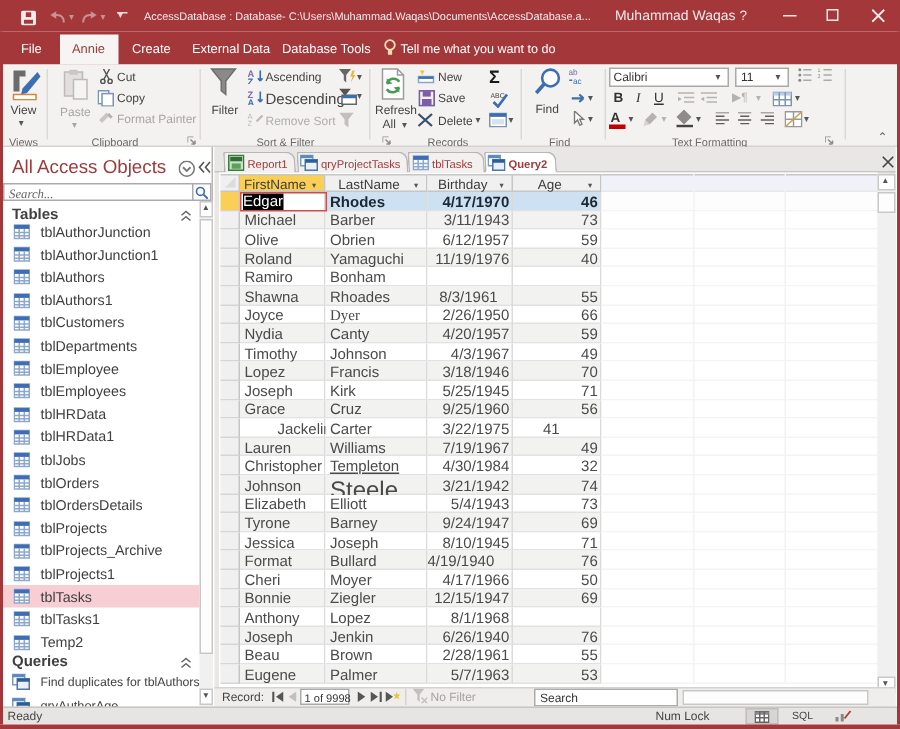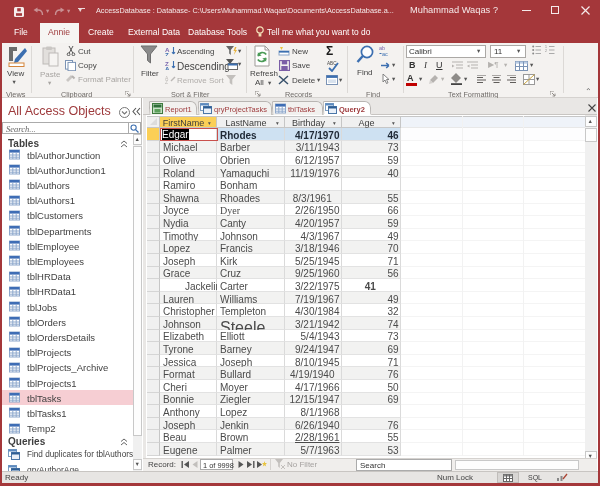--- a/index.html
+++ b/index.html
@@ -650,37 +650,37 @@
 <div class="tx" style="left:342px;top:268.4px;width:56.5px;text-align:right;color:#4A4A4A;font-size:10px;">56</div>
 <div class="ab" style="left:401px;top:266.59999999999997px;width:184px;height:12.6px;background:#FFFFFF;border-bottom:1px solid #F4F4F4"></div>
 <div class="ab" style="left:147px;top:279.2px;width:13px;height:12.6px;background:#F0F0F0;border-right:1px solid #C6C6C6;border-bottom:1px solid #D5D5D5"></div>
 <div class="ab" style="left:160px;top:279.2px;width:57px;height:12.6px;background:#FFFFFF;border-right:1px solid #DADADA;border-bottom:1px solid #E2E2E2"></div>
 <span class="tx" style="left:163px;top:281.0px;color:#4A4A4A;font-size:10px;margin-left:22px;">Jackeline</span>
 <div class="ab" style="left:217px;top:279.2px;width:68px;height:12.6px;background:#FFFFFF;border-right:1px solid #DADADA;border-bottom:1px solid #E2E2E2"></div>
 <span class="tx" style="left:220px;top:281.0px;color:#4A4A4A;font-size:10px;">Carter</span>
 <div class="ab" style="left:285px;top:279.2px;width:57px;height:12.6px;background:#FFFFFF;border-right:1px solid #DADADA;border-bottom:1px solid #E2E2E2"></div>
 <div class="tx" style="left:285px;top:281.0px;width:54.5px;text-align:right;color:#4A4A4A;font-size:10px;">3/22/1975</div>
 <div class="ab" style="left:342px;top:279.2px;width:59px;height:12.6px;background:#FFFFFF;border-right:1px solid #DADADA;border-bottom:1px solid #E2E2E2"></div>
-<div class="tx" style="left:342px;top:281.0px;width:56.5px;text-align:center;color:#4A4A4A;font-size:10px;font-weight:bold;">41</div>
+<div class="tx" style="left:362px;top:281.0px;width:56.5px;text-align:left;color:#4A4A4A;font-size:10px;">41</div>
 <div class="ab" style="left:401px;top:279.2px;width:184px;height:12.6px;background:#FFFFFF;border-bottom:1px solid #F4F4F4"></div>
 <div class="ab" style="left:147px;top:291.8px;width:13px;height:12.6px;background:#F0F0F0;border-right:1px solid #C6C6C6;border-bottom:1px solid #D5D5D5"></div>
 <div class="ab" style="left:160px;top:291.8px;width:57px;height:12.6px;background:#F2F2F1;border-right:1px solid #DADADA;border-bottom:1px solid #E2E2E2"></div>
 <span class="tx" style="left:163px;top:293.6px;color:#4A4A4A;font-size:10px;">Lauren</span>
 <div class="ab" style="left:217px;top:291.8px;width:68px;height:12.6px;background:#F2F2F1;border-right:1px solid #DADADA;border-bottom:1px solid #E2E2E2"></div>
 <span class="tx" style="left:220px;top:293.6px;color:#4A4A4A;font-size:10px;">Williams</span>
 <div class="ab" style="left:285px;top:291.8px;width:57px;height:12.6px;background:#F2F2F1;border-right:1px solid #DADADA;border-bottom:1px solid #E2E2E2"></div>
 <div class="tx" style="left:285px;top:293.6px;width:54.5px;text-align:right;color:#4A4A4A;font-size:10px;">7/19/1967</div>
 <div class="ab" style="left:342px;top:291.8px;width:59px;height:12.6px;background:#F2F2F1;border-right:1px solid #DADADA;border-bottom:1px solid #E2E2E2"></div>
 <div class="tx" style="left:342px;top:293.6px;width:56.5px;text-align:right;color:#4A4A4A;font-size:10px;">49</div>
 <div class="ab" style="left:401px;top:291.8px;width:184px;height:12.6px;background:#FFFFFF;border-bottom:1px solid #F4F4F4"></div>
 <div class="ab" style="left:147px;top:304.40000000000003px;width:13px;height:12.6px;background:#F0F0F0;border-right:1px solid #C6C6C6;border-bottom:1px solid #D5D5D5"></div>
 <div class="ab" style="left:160px;top:304.40000000000003px;width:57px;height:12.6px;background:#FFFFFF;border-right:1px solid #DADADA;border-bottom:1px solid #E2E2E2"></div>
 <span class="tx" style="left:163px;top:306.20000000000005px;color:#4A4A4A;font-size:10px;">Christopher</span>
 <div class="ab" style="left:217px;top:304.40000000000003px;width:68px;height:12.6px;background:#FFFFFF;border-right:1px solid #DADADA;border-bottom:1px solid #E2E2E2"></div>
-<span class="tx" style="left:220px;top:306.20000000000005px;color:#4A4A4A;font-size:10px;">Templeton</span>
+<span class="tx" style="left:220px;top:306.20000000000005px;color:#4A4A4A;font-size:10px;text-decoration:underline;">Templeton</span>
 <div class="ab" style="left:285px;top:304.40000000000003px;width:57px;height:12.6px;background:#FFFFFF;border-right:1px solid #DADADA;border-bottom:1px solid #E2E2E2"></div>
 <div class="tx" style="left:285px;top:306.20000000000005px;width:54.5px;text-align:right;color:#4A4A4A;font-size:10px;">4/30/1984</div>
 <div class="ab" style="left:342px;top:304.40000000000003px;width:59px;height:12.6px;background:#FFFFFF;border-right:1px solid #DADADA;border-bottom:1px solid #E2E2E2"></div>
 <div class="tx" style="left:342px;top:306.20000000000005px;width:56.5px;text-align:right;color:#4A4A4A;font-size:10px;">32</div>
 <div class="ab" style="left:401px;top:304.40000000000003px;width:184px;height:12.6px;background:#FFFFFF;border-bottom:1px solid #F4F4F4"></div>
 <div class="ab" style="left:147px;top:317.00000000000006px;width:13px;height:12.6px;background:#F0F0F0;border-right:1px solid #C6C6C6;border-bottom:1px solid #D5D5D5"></div>
 <div class="ab" style="left:160px;top:317.00000000000006px;width:57px;height:12.6px;background:#F2F2F1;border-right:1px solid #DADADA;border-bottom:1px solid #E2E2E2"></div>
 <span class="tx" style="left:163px;top:318.80000000000007px;color:#4A4A4A;font-size:10px;">Johnson</span>
 <div class="ab" style="left:217px;top:317.00000000000006px;width:68px;height:12.6px;background:#F2F2F1;border-right:1px solid #DADADA;border-bottom:1px solid #E2E2E2"></div>
 <span class="tx" style="left:220px;top:318.80000000000007px;color:#4A4A4A;font-size:16px;">Steele</span>
@@ -718,21 +718,21 @@
 <div class="tx" style="left:285px;top:356.60000000000014px;width:54.5px;text-align:right;color:#4A4A4A;font-size:10px;">8/10/1945</div>
 <div class="ab" style="left:342px;top:354.8000000000001px;width:59px;height:12.6px;background:#FFFFFF;border-right:1px solid #DADADA;border-bottom:1px solid #E2E2E2"></div>
 <div class="tx" style="left:342px;top:356.60000000000014px;width:56.5px;text-align:right;color:#4A4A4A;font-size:10px;">71</div>
 <div class="ab" style="left:401px;top:354.8000000000001px;width:184px;height:12.6px;background:#FFFFFF;border-bottom:1px solid #F4F4F4"></div>
 <div class="ab" style="left:147px;top:367.40000000000015px;width:13px;height:12.6px;background:#F0F0F0;border-right:1px solid #C6C6C6;border-bottom:1px solid #D5D5D5"></div>
 <div class="ab" style="left:160px;top:367.40000000000015px;width:57px;height:12.6px;background:#F2F2F1;border-right:1px solid #DADADA;border-bottom:1px solid #E2E2E2"></div>
 <span class="tx" style="left:163px;top:369.20000000000016px;color:#4A4A4A;font-size:10px;">Format</span>
 <div class="ab" style="left:217px;top:367.40000000000015px;width:68px;height:12.6px;background:#F2F2F1;border-right:1px solid #DADADA;border-bottom:1px solid #E2E2E2"></div>
 <span class="tx" style="left:220px;top:369.20000000000016px;color:#4A4A4A;font-size:10px;">Bullard</span>
 <div class="ab" style="left:285px;top:367.40000000000015px;width:57px;height:12.6px;background:#F2F2F1;border-right:1px solid #DADADA;border-bottom:1px solid #E2E2E2"></div>
-<div class="tx" style="left:285px;top:369.20000000000016px;width:54.5px;text-align:center;color:#4A4A4A;font-size:10px;">4/19/1940</div>
+<div class="tx" style="left:285px;top:369.20000000000016px;width:54.5px;text-align:left;color:#4A4A4A;font-size:10px;">4/19/1940</div>
 <div class="ab" style="left:342px;top:367.40000000000015px;width:59px;height:12.6px;background:#F2F2F1;border-right:1px solid #DADADA;border-bottom:1px solid #E2E2E2"></div>
 <div class="tx" style="left:342px;top:369.20000000000016px;width:56.5px;text-align:right;color:#4A4A4A;font-size:10px;">76</div>
 <div class="ab" style="left:401px;top:367.40000000000015px;width:184px;height:12.6px;background:#FFFFFF;border-bottom:1px solid #F4F4F4"></div>
 <div class="ab" style="left:147px;top:380.00000000000017px;width:13px;height:12.6px;background:#F0F0F0;border-right:1px solid #C6C6C6;border-bottom:1px solid #D5D5D5"></div>
 <div class="ab" style="left:160px;top:380.00000000000017px;width:57px;height:12.6px;background:#FFFFFF;border-right:1px solid #DADADA;border-bottom:1px solid #E2E2E2"></div>
 <span class="tx" style="left:163px;top:381.8000000000002px;color:#4A4A4A;font-size:10px;">Cheri</span>
 <div class="ab" style="left:217px;top:380.00000000000017px;width:68px;height:12.6px;background:#FFFFFF;border-right:1px solid #DADADA;border-bottom:1px solid #E2E2E2"></div>
 <span class="tx" style="left:220px;top:381.8000000000002px;color:#4A4A4A;font-size:10px;">Moyer</span>
 <div class="ab" style="left:285px;top:380.00000000000017px;width:57px;height:12.6px;background:#FFFFFF;border-right:1px solid #DADADA;border-bottom:1px solid #E2E2E2"></div>
 <div class="tx" style="left:285px;top:381.8000000000002px;width:54.5px;text-align:right;color:#4A4A4A;font-size:10px;">4/17/1966</div>
@@ -768,21 +768,21 @@
 <div class="tx" style="left:285px;top:419.60000000000025px;width:54.5px;text-align:right;color:#4A4A4A;font-size:10px;">6/26/1940</div>
 <div class="ab" style="left:342px;top:417.80000000000024px;width:59px;height:12.6px;background:#F2F2F1;border-right:1px solid #DADADA;border-bottom:1px solid #E2E2E2"></div>
 <div class="tx" style="left:342px;top:419.60000000000025px;width:56.5px;text-align:right;color:#4A4A4A;font-size:10px;">76</div>
 <div class="ab" style="left:401px;top:417.80000000000024px;width:184px;height:12.6px;background:#FFFFFF;border-bottom:1px solid #F4F4F4"></div>
 <div class="ab" style="left:147px;top:430.40000000000026px;width:13px;height:12.6px;background:#F0F0F0;border-right:1px solid #C6C6C6;border-bottom:1px solid #D5D5D5"></div>
 <div class="ab" style="left:160px;top:430.40000000000026px;width:57px;height:12.6px;background:#FFFFFF;border-right:1px solid #DADADA;border-bottom:1px solid #E2E2E2"></div>
 <span class="tx" style="left:163px;top:432.2000000000003px;color:#4A4A4A;font-size:10px;">Beau</span>
 <div class="ab" style="left:217px;top:430.40000000000026px;width:68px;height:12.6px;background:#FFFFFF;border-right:1px solid #DADADA;border-bottom:1px solid #E2E2E2"></div>
 <span class="tx" style="left:220px;top:432.2000000000003px;color:#4A4A4A;font-size:10px;">Brown</span>
 <div class="ab" style="left:285px;top:430.40000000000026px;width:57px;height:12.6px;background:#FFFFFF;border-right:1px solid #DADADA;border-bottom:1px solid #E2E2E2"></div>
-<div class="tx" style="left:285px;top:432.2000000000003px;width:54.5px;text-align:right;color:#4A4A4A;font-size:10px;text-decoration:underline;">2/28/1961</div>
+<div class="tx" style="left:285px;top:432.2000000000003px;width:54.5px;text-align:right;color:#4A4A4A;font-size:10px;">2/28/1961</div>
 <div class="ab" style="left:342px;top:430.40000000000026px;width:59px;height:12.6px;background:#FFFFFF;border-right:1px solid #DADADA;border-bottom:1px solid #E2E2E2"></div>
 <div class="tx" style="left:342px;top:432.2000000000003px;width:56.5px;text-align:right;color:#4A4A4A;font-size:10px;">55</div>
 <div class="ab" style="left:401px;top:430.40000000000026px;width:184px;height:12.6px;background:#FFFFFF;border-bottom:1px solid #F4F4F4"></div>
 <div class="ab" style="left:147px;top:443.0000000000003px;width:13px;height:12.6px;background:#F0F0F0;border-right:1px solid #C6C6C6;border-bottom:1px solid #D5D5D5"></div>
 <div class="ab" style="left:160px;top:443.0000000000003px;width:57px;height:12.6px;background:#F2F2F1;border-right:1px solid #DADADA;border-bottom:1px solid #E2E2E2"></div>
 <span class="tx" style="left:163px;top:444.8000000000003px;color:#4A4A4A;font-size:10px;">Eugene</span>
 <div class="ab" style="left:217px;top:443.0000000000003px;width:68px;height:12.6px;background:#F2F2F1;border-right:1px solid #DADADA;border-bottom:1px solid #E2E2E2"></div>
 <span class="tx" style="left:220px;top:444.8000000000003px;color:#4A4A4A;font-size:10px;">Palmer</span>
 <div class="ab" style="left:285px;top:443.0000000000003px;width:57px;height:12.6px;background:#F2F2F1;border-right:1px solid #DADADA;border-bottom:1px solid #E2E2E2"></div>
 <div class="tx" style="left:285px;top:444.8000000000003px;width:54.5px;text-align:right;color:#4A4A4A;font-size:10px;">5/7/1963</div>

